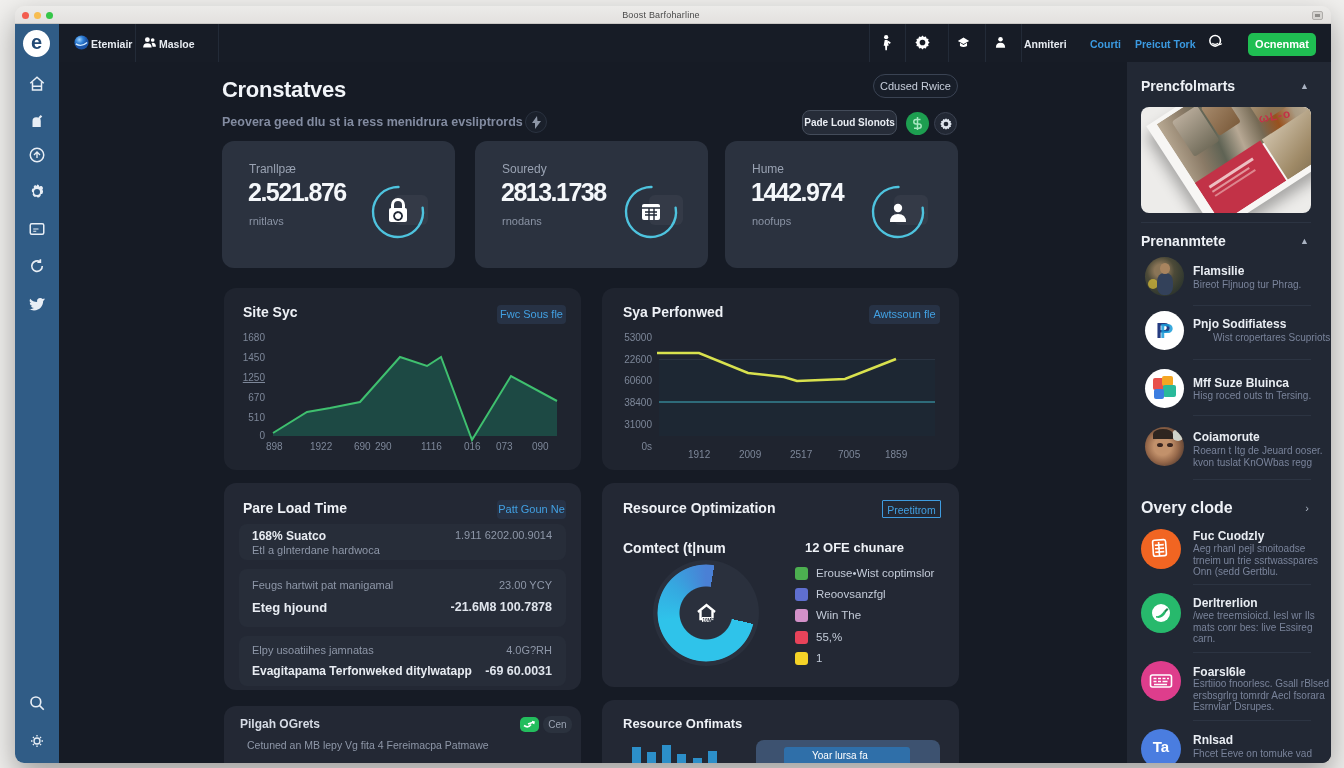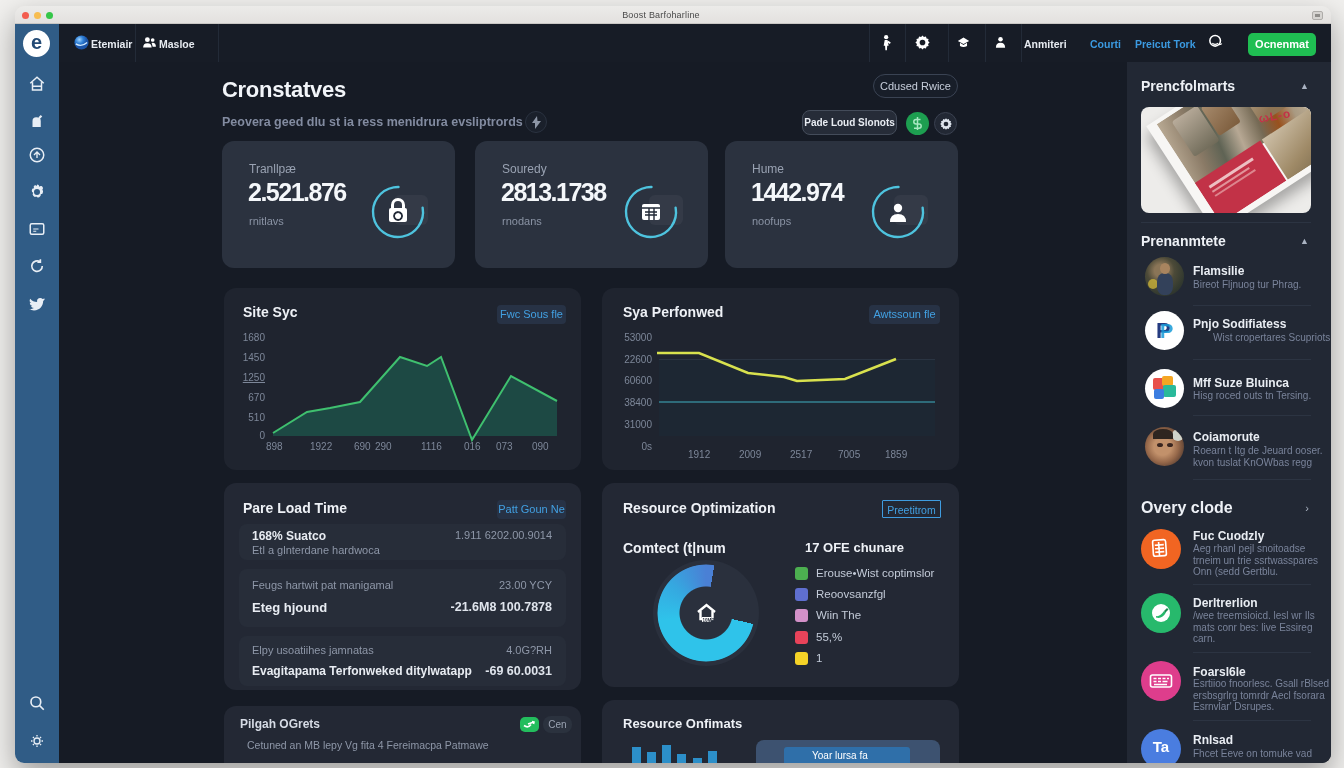--- a/index.html
+++ b/index.html
@@ -316,21 +316,21 @@
     <div class="abs" style="left:280px;top:17px;width:59px;height:18px;border:1px solid #3f9ce0;border-radius:1px;color:#42a0e2;font-size:10.5px;text-align:center;line-height:18px;">Preetitrom</div>
     <div class="cardtitle" style="left:21px;top:57px;font-size:14px;">Comtect (t|num</div>
     <div class="abs" style="left:51px;top:77px;width:106px;height:106px;border-radius:50%;background:#2a303d;"></div>
     <div class="abs" style="left:55px;top:81px;width:98px;height:98px;border-radius:50%;background:conic-gradient(from 0deg,#4a80d5 0deg 10deg,rgba(0,0,0,0) 10deg 103deg,#2fc3ea 103deg 260deg,#35a8e0 310deg,#4a80d5 360deg);-webkit-mask:radial-gradient(circle,transparent 26px,#000 27px 48px,transparent 49px);mask:radial-gradient(circle,transparent 26px,#000 27px 48px,transparent 49px);"></div>
     <svg class="abs" style="left:92px;top:118px;" width="25" height="25" viewBox="0 0 25 25">
       <path d="M4 11 L12.5 4 L21 11" fill="none" stroke="#fff" stroke-width="2.4"></path>
       <path d="M6.5 10 v8 h12 v-8" fill="none" stroke="#fff" stroke-width="2.4"></path>
       <rect x="8" y="16" width="9" height="5" fill="#fff"></rect>
       <text x="8.5" y="20.5" font-size="4.5" fill="#272e3c" font-family="Liberation Sans" font-weight="bold">10MB</text>
     </svg>
-    <div class="cardtitle" style="left:203px;top:57px;font-size:13px;">17 OFE chunare</div>
+    <div class="cardtitle" style="left:203px;top:57px;font-size:13px;">12 OFE chunare</div>
     <div class="legend-sq" style="top:84px;background:#4caf50;"></div>
       <div class="legend-tx" style="top:84px;">Erouse•Wist coptimslor</div>
     <div class="legend-sq" style="top:105px;background:#5f6fd0;"></div>
       <div class="legend-tx" style="top:105px;">Reoovsanzfgl</div>
     <div class="legend-sq" style="top:126px;background:#d391c8;"></div>
       <div class="legend-tx" style="top:126px;">Wiin The</div>
     <div class="legend-sq" style="top:148px;background:#e8435a;"></div>
       <div class="legend-tx" style="top:148px;">55,%</div>
     <div class="legend-sq" style="top:169px;background:#f5d327;"></div>
       <div class="legend-tx" style="top:169px;">1</div>

